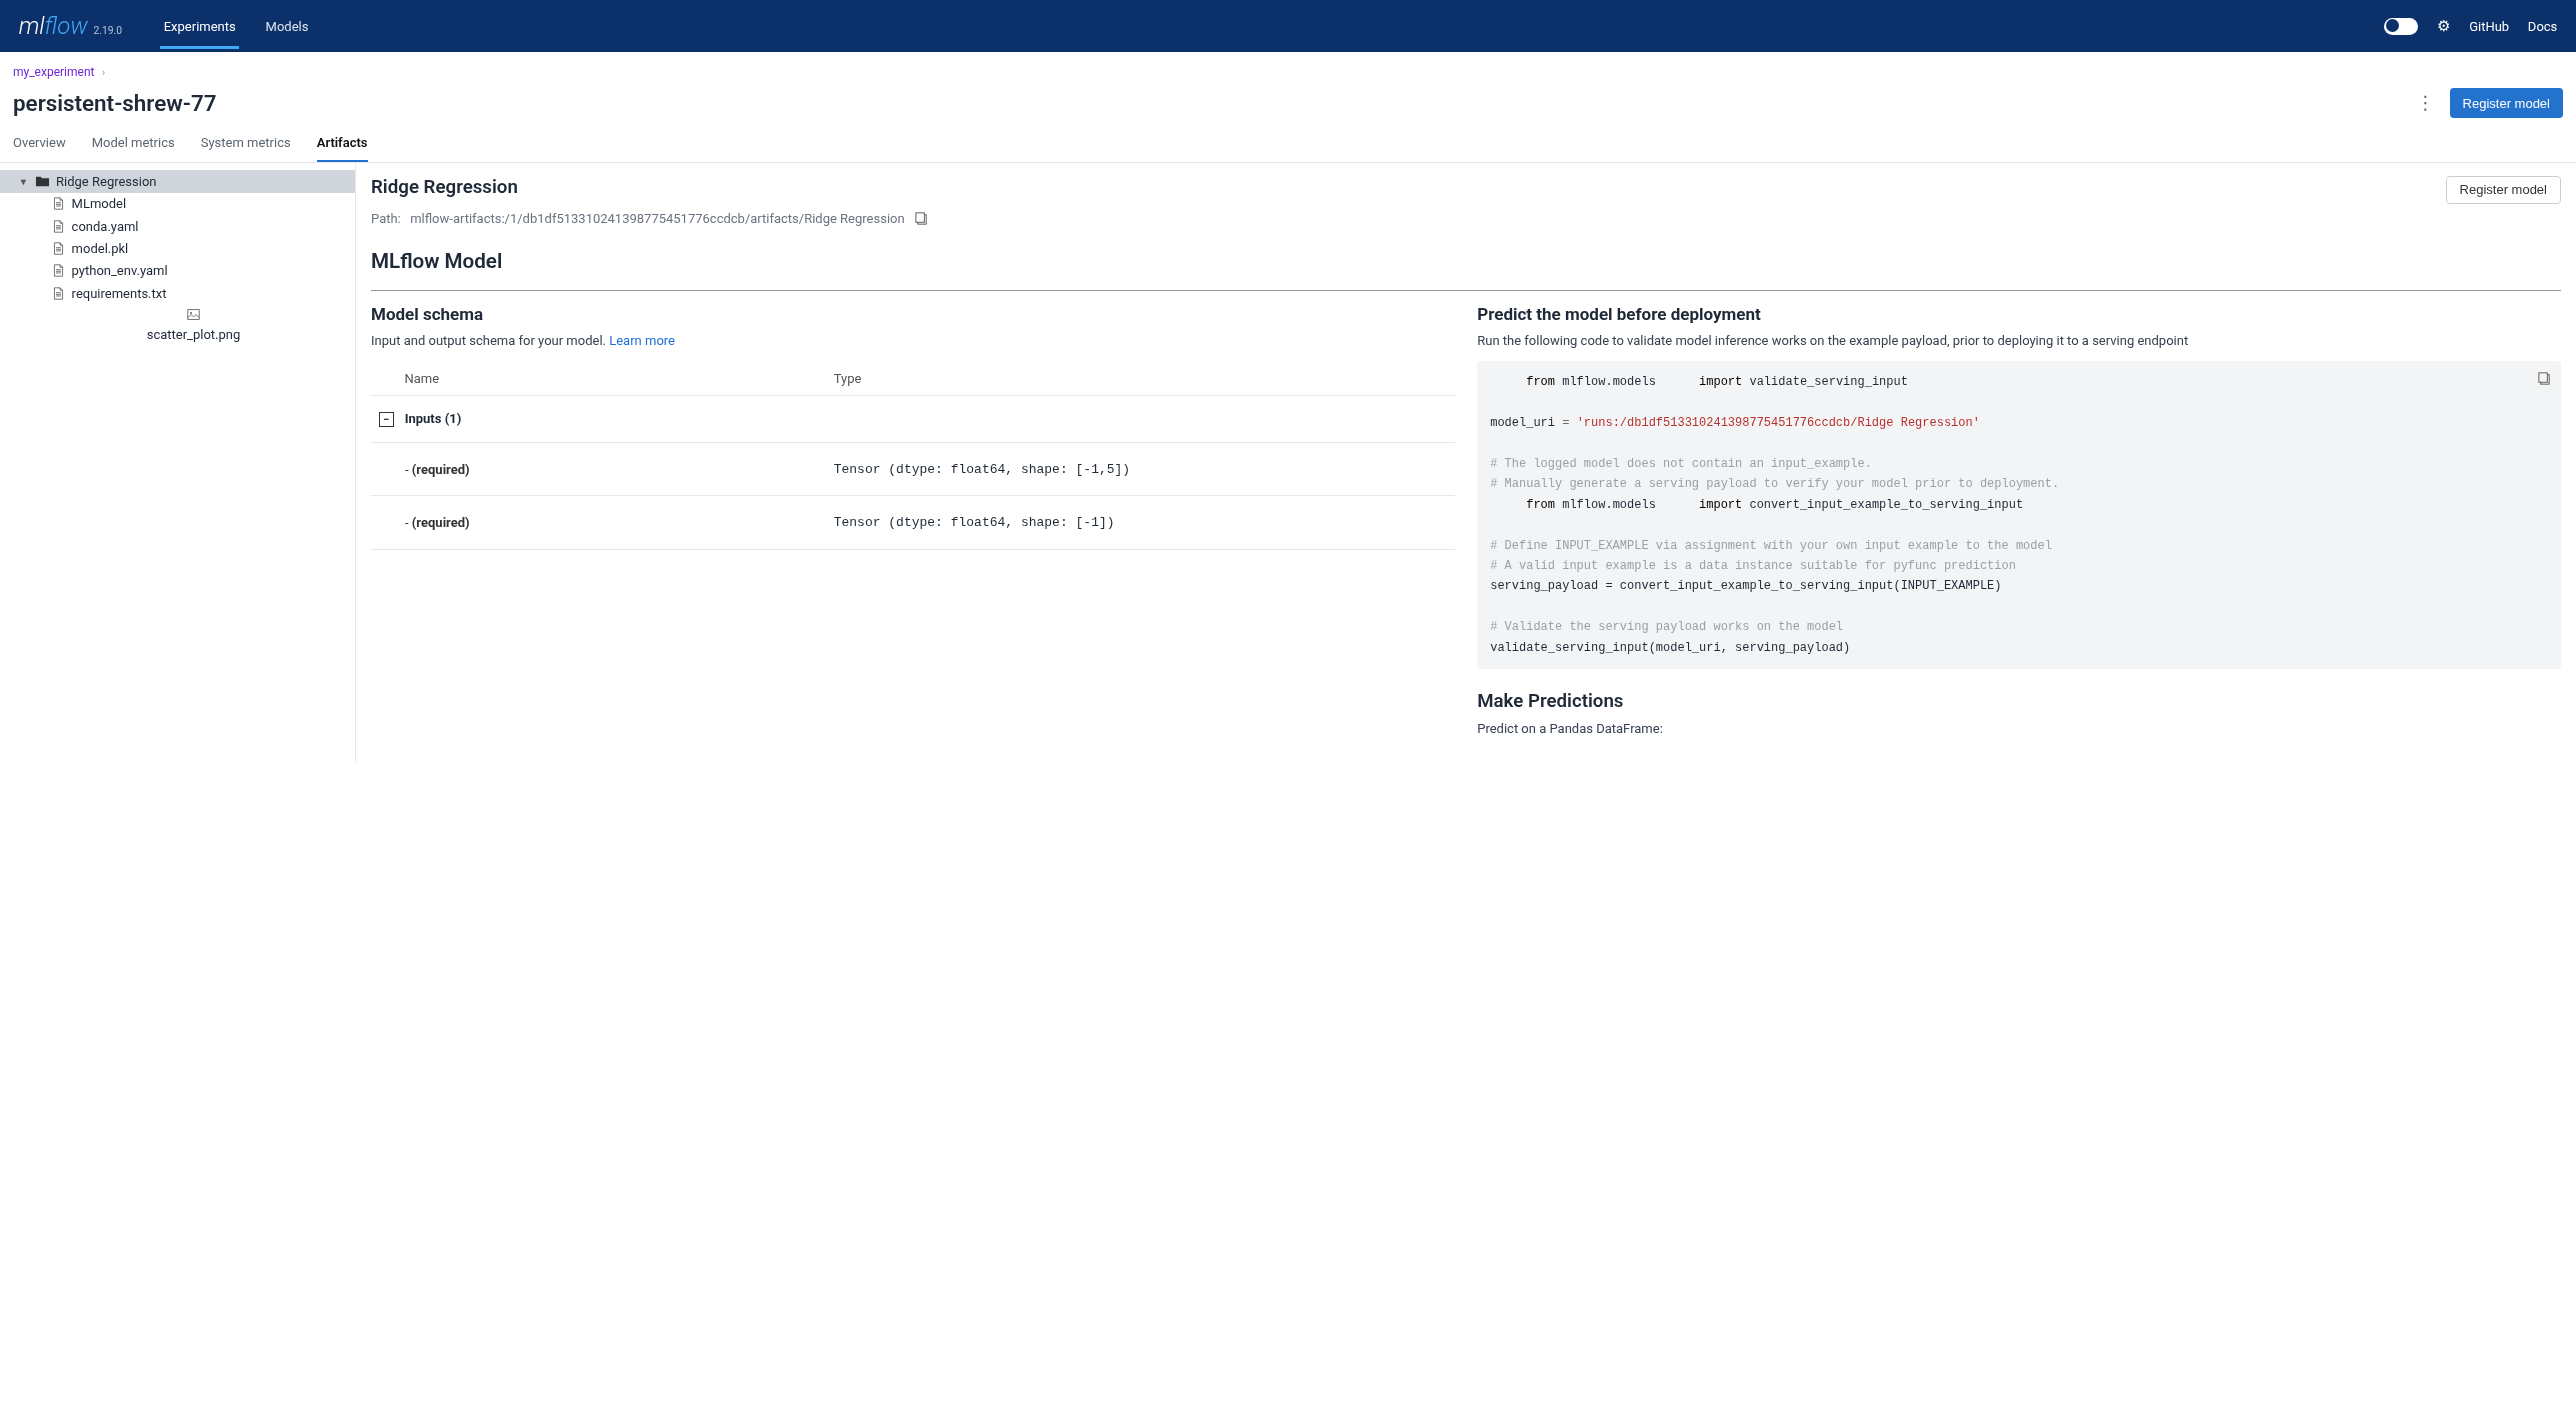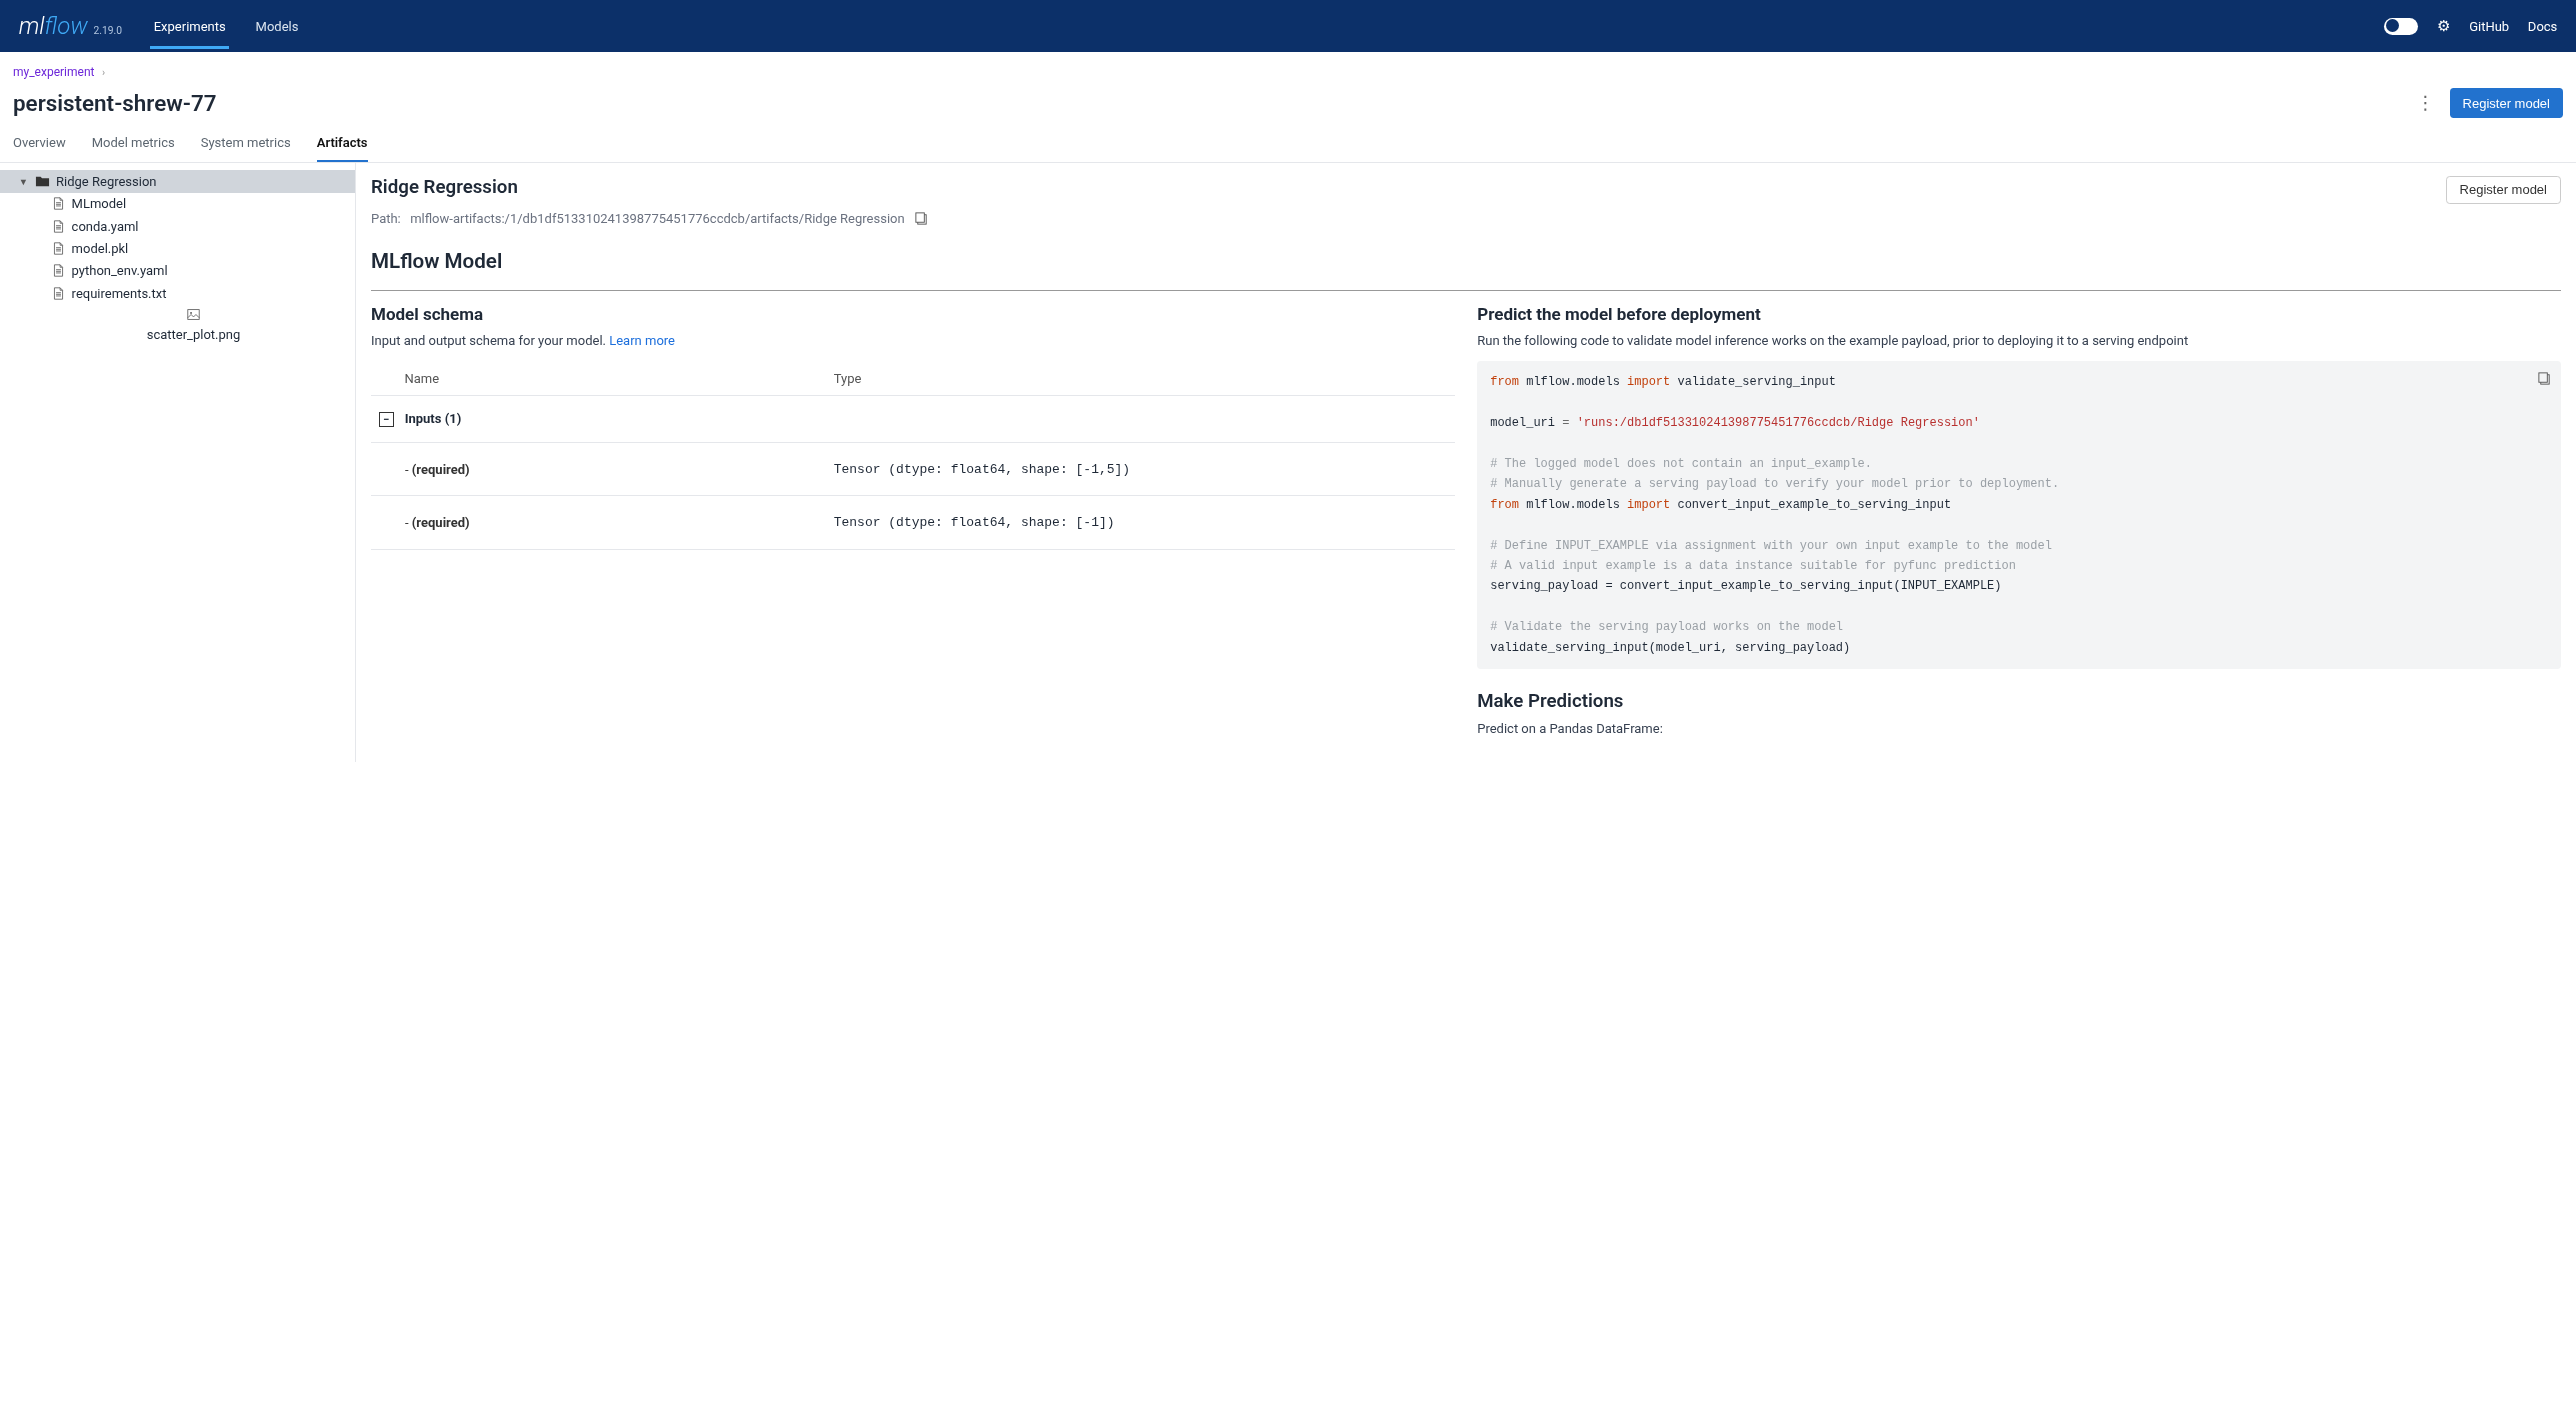--- a/index.html
+++ b/index.html
@@ -7,21 +7,21 @@
 
 
 .header { background: #0c3069; color: #fff; display: flex; align-items: center; padding: 0 18.7px; height: 52px; }
 .logo { display: flex; align-items: baseline; margin-right: 28px; }
 .logo-text { font-size: 24px; font-weight: 300; font-style: italic; }
 .logo-text .ml { color: #fff; }
 .logo-text .flow { color: #3fa9f5; }
 .logo-version { font-size: 10.3px; color: #b0c4de; margin-left: 5.6px; }
 .nav-tabs { display: flex; gap: 22.4px; }
 .nav-tab { padding: 15px 3.7px; cursor: pointer; color: #dbe5f0; position: relative; }
-.nav-tab.active { color: #fff; }
+.nav-tab.active { color: #fff; margin-left: 10px; }
 .nav-tab.active::after { content: ''; position: absolute; bottom: 0; left: 0; right: 0; height: 2.8px; background: #3fa9f5; }
 .header-right { margin-left: auto; display: flex; align-items: center; gap: 18.7px; }
 .toggle { width: 34px; height: 17px; background: #fff; border-radius: 9.4px; position: relative; }
 .toggle::after { content: ''; width: 13px; height: 13px; background: #0c3069; border-radius: 50%; position: absolute; top: 1.9px; left: 1.9px; }
 .gear { font-size: 15px; }
 .header-link { color: #fff; cursor: pointer; }
 
 
 .page-top { padding: 13px 13px 0 13px; }
 .breadcrumb { display: flex; align-items: center; gap: 7.5px; font-size: 12px; margin-bottom: 9.4px; }
@@ -71,21 +71,21 @@
 .schema-table td { padding: 18.7px 7.5px; border-bottom: 0.9px solid #e5e7eb; vertical-align: middle; font-size: 13px; }
 .schema-group td { font-weight: 700; padding: 15px 7.5px; }
 .expand-box { display: inline-flex; width: 15px; height: 15px; border: 1.4px solid #333; align-items: center; justify-content: center; font-size: 11.2px; line-height: 1; margin-right: 11.2px; vertical-align: middle; }
 .mono { font-family: "Courier New", monospace; }
 .req { color: #333; }
 .req b { font-weight: 700; }
 
 
 .code-block { background: #f3f4f5; border-radius: 3.7px; padding: 11.2px 13px; font-family: "Courier New", monospace; font-size: 12px; line-height: 1.7; position: relative; overflow-x: auto; white-space: pre; }
 .code-copy { position: absolute; top: 9.4px; right: 9.4px; cursor: pointer; color: #555; }
-.kw { color: #c2410c; }
+.kw { color: #000000; margin-left: 36px; }
 .str { color: #b8312f; }
 .op { color: #6a6a6a; }
 .cmt { color: #9aa0a6; }
 
 .predict-h { font-size: 18.7px; font-weight: 600; margin: 20.6px 0 9.4px 0; }
 </style>
 </head>
 <body>
 
 <div class="header">

